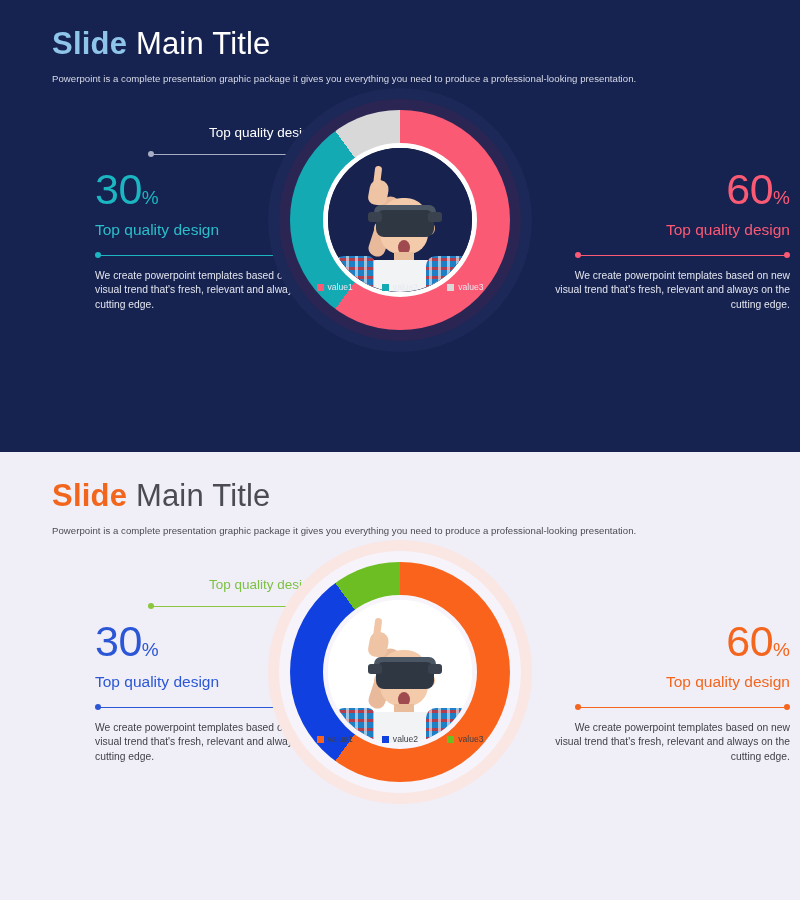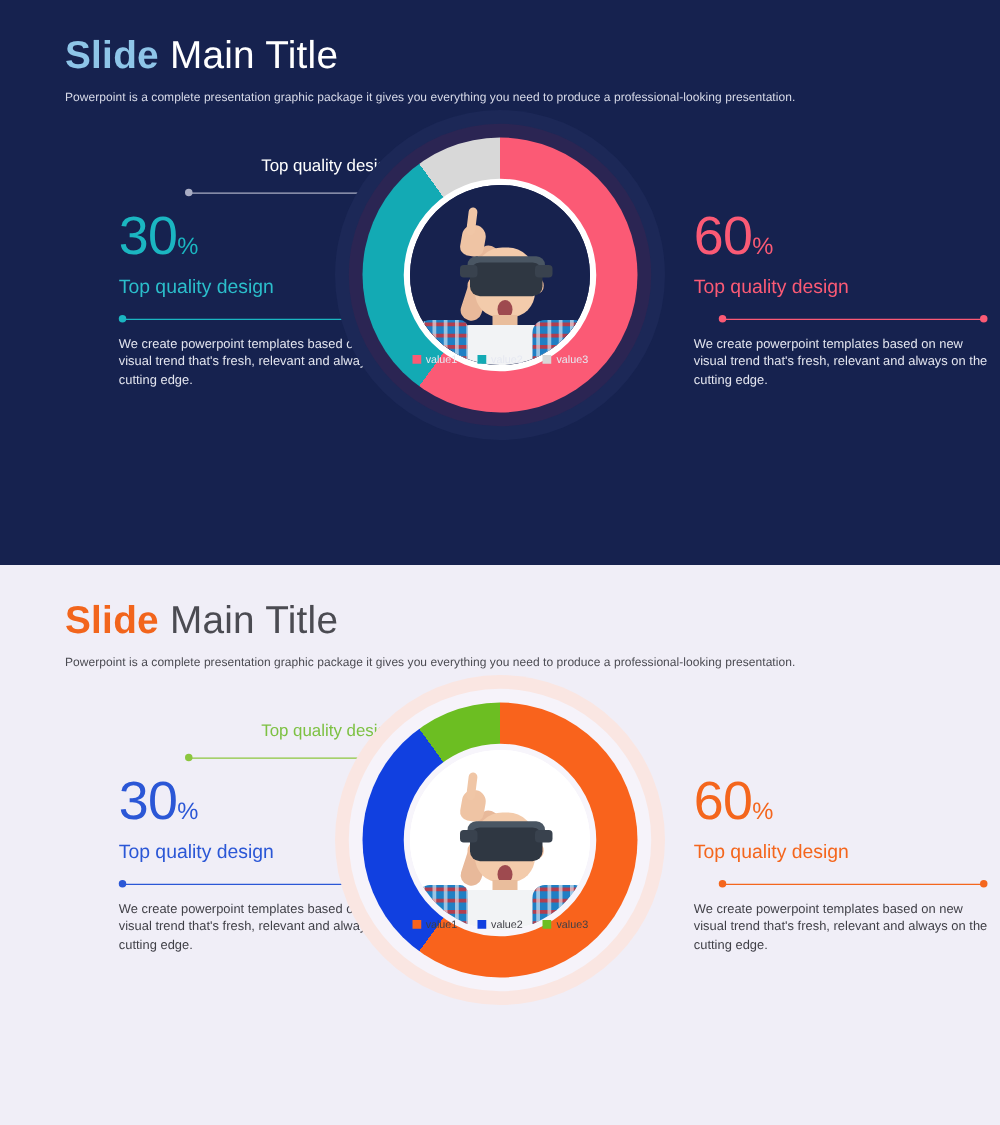--- a/index.html
+++ b/index.html
@@ -49,21 +49,21 @@
   .connector .dot.l { left: 0; }
   .connector .dot.r { right: 0; }
   .slide-dark .top-callout .tc-label { color: #ffffff; }
   .slide-dark .top-callout .line, .slide-dark .top-callout .dot { background: #a9adc4; }
   .slide-light .top-callout .tc-label { color: #7dc143; }
   .slide-light .top-callout .line, .slide-light .top-callout .dot { background: #8cc63f; }
 
   
   .side { position: absolute; width: 235px; margin-left: 43px; }
   .side-left  { left: 52px;  top: 168px; text-align: left; }
-  .side-right { left: 512px; top: 168px; text-align: left; }
+  .side-right { left: 512px; top: 168px; text-align: right; }
   .pct { line-height: 1; white-space: nowrap; }
   .pct .num { font-size: 43px; font-weight: 400; letter-spacing: -.5px; }
   .pct .sym { font-size: 19px; font-weight: 400; }
   .side-sub {
     font-size: 15.5px; margin-top: 10px; white-space: nowrap; line-height: 1.15;
   }
   .side .connector { margin-top: 12px; height: 9px; }
   .side-body {
     font-size: 10.3px; line-height: 1.42; margin-top: 9px; letter-spacing: .02px;
   }
@@ -130,21 +130,21 @@
   .p-shirtL, .p-shirtR {
     position: absolute; width: 40px; height: 66px; background: #1f7fc4; border-radius: 10px 6px 0 0;
     overflow: hidden;
   }
   .plaid-h { position: absolute; left: 0; right: 0; height: 3px; background: rgba(225,40,40,.75); }
   .plaid-v { position: absolute; top: 0; bottom: 0; width: 3px; background: rgba(255,255,255,.55); }
 
   
   .legend {
     position: absolute; left: 290px; top: 282px; width: 220px;
-    display: flex; justify-content: center; gap: 16px;
+    display: flex; justify-content: center; gap: 29px;
   }
   .lg-item { display: flex; align-items: center; gap: 4px; }
   .lg-sw { width: 7px; height: 7px; display: inline-block; }
   .lg-tx { font-size: 8.6px; white-space: nowrap; }
   .slide-dark .lg-tx { color: #e6e8f1; }
   .slide-light .lg-tx { color: #3f3f46; }
 </style>
 </head>
 <body>
 

